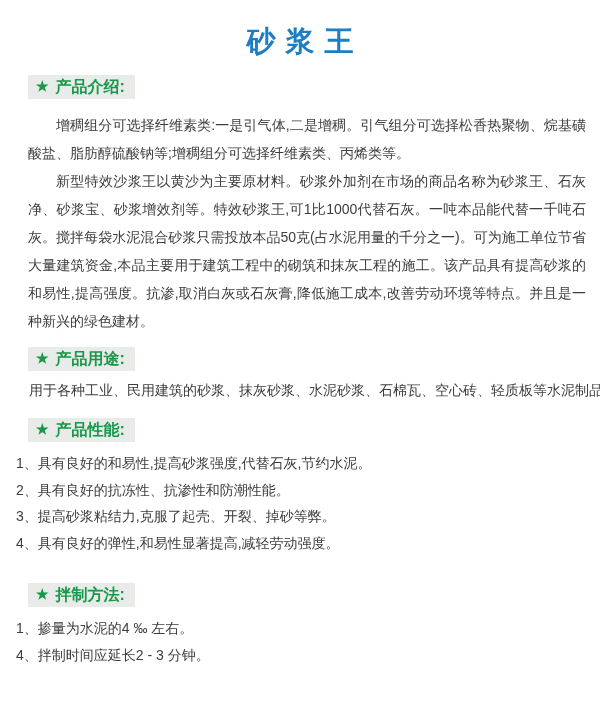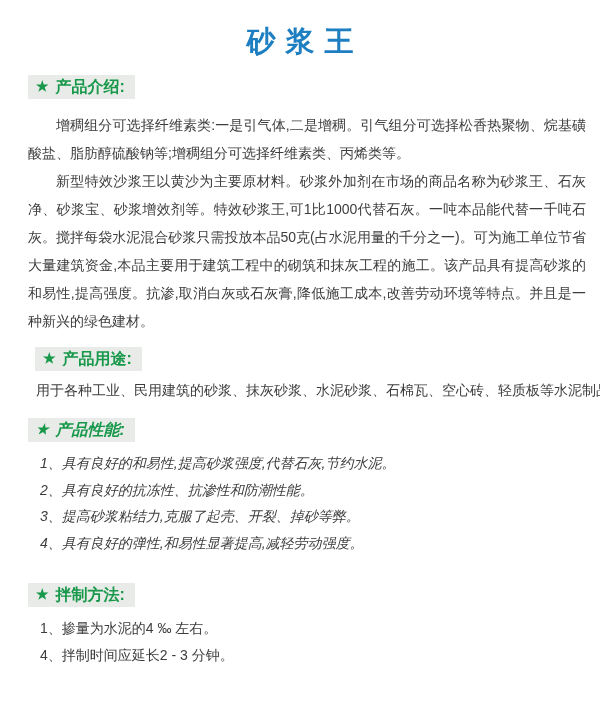--- a/index.html
+++ b/index.html
@@ -43,43 +43,43 @@
     text-align: center;
   }
   .sec-head .star {
     font-size: 14px;
     margin-right: 7px;
     position: relative;
     top: -1px;
   }
   .section { margin: 0; padding: 0; }
   .section-intro   { margin-top: 13px; }
-  .section-uses    { margin-top: 12px; margin-left: 7px; }
-  .section-perf    { margin-top: 17px; font-style: italic; }
+  .section-uses    { margin-top: 12px; }
+  .section-perf    { margin-top: 17px; }
   .section-mixing  { margin-top: 27px; }
 
   .para {
     margin: 0 14px 0 28px;
     font-size: 14px;
     line-height: 28px;
     text-indent: 2em;
     text-align: justify;
     color: var(--body-text);
   }
   .para-first { margin-top: 12px; }
 
   .plain-line {
     margin: 9px 0 0 29px;
     font-size: 14px;
     line-height: 21px;
     white-space: nowrap;
     color: var(--body-text);
   }
 
-  .list { margin: 8px 14px 0 40px; }
+  .list { margin: 8px 14px 0 16px; }
   .list-item {
     font-size: 14px;
     line-height: 26.5px;
     color: var(--body-text);
   }
 </style>
 </head>
 <body>
 
 <div class="page">

